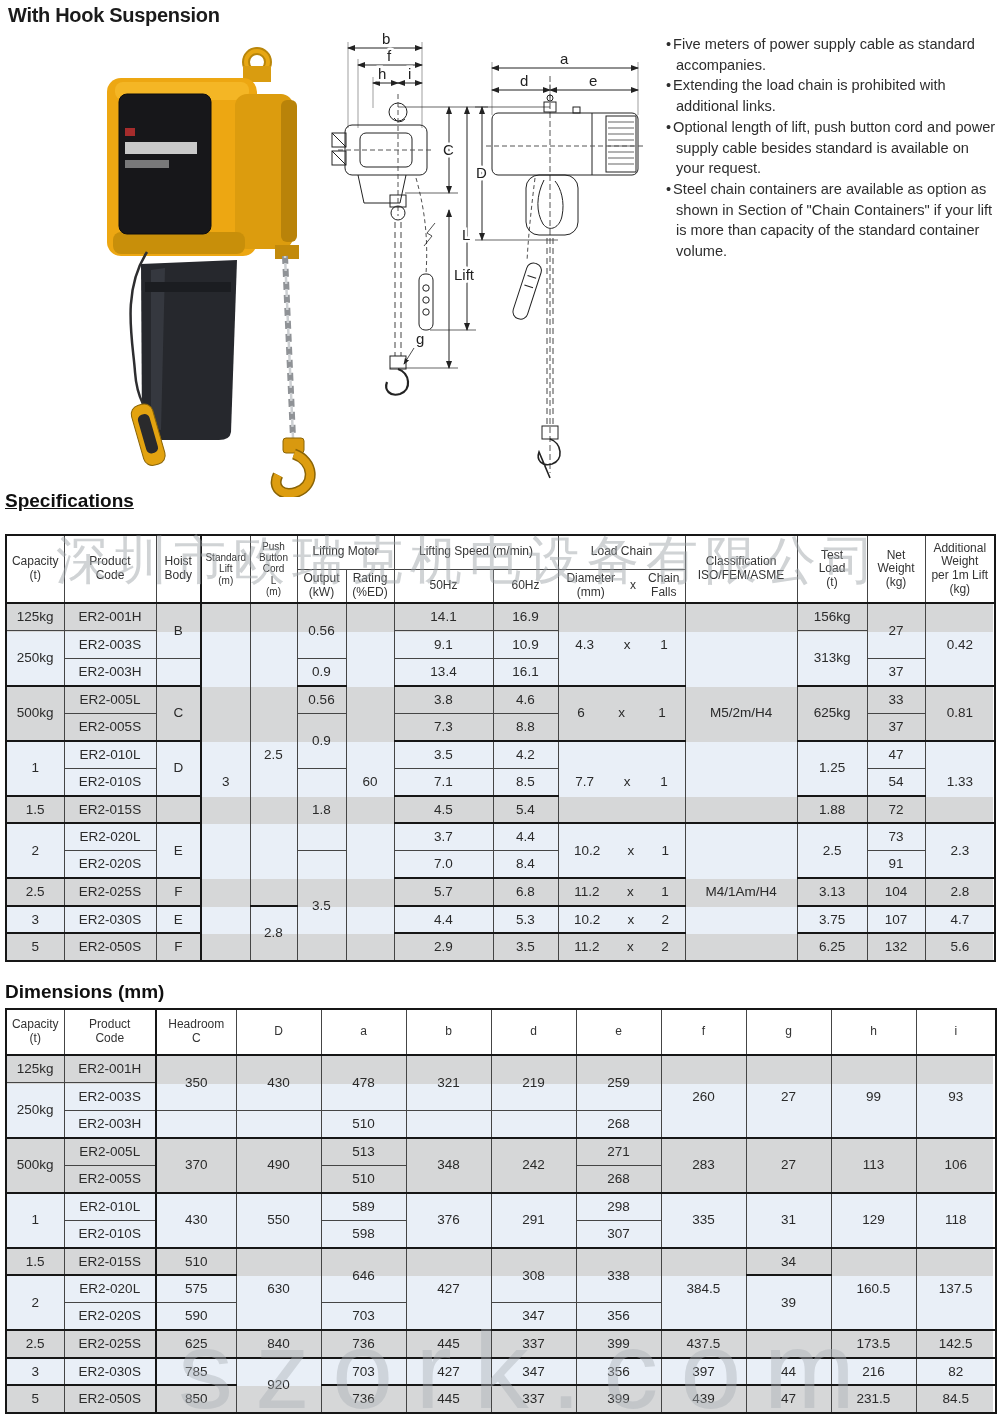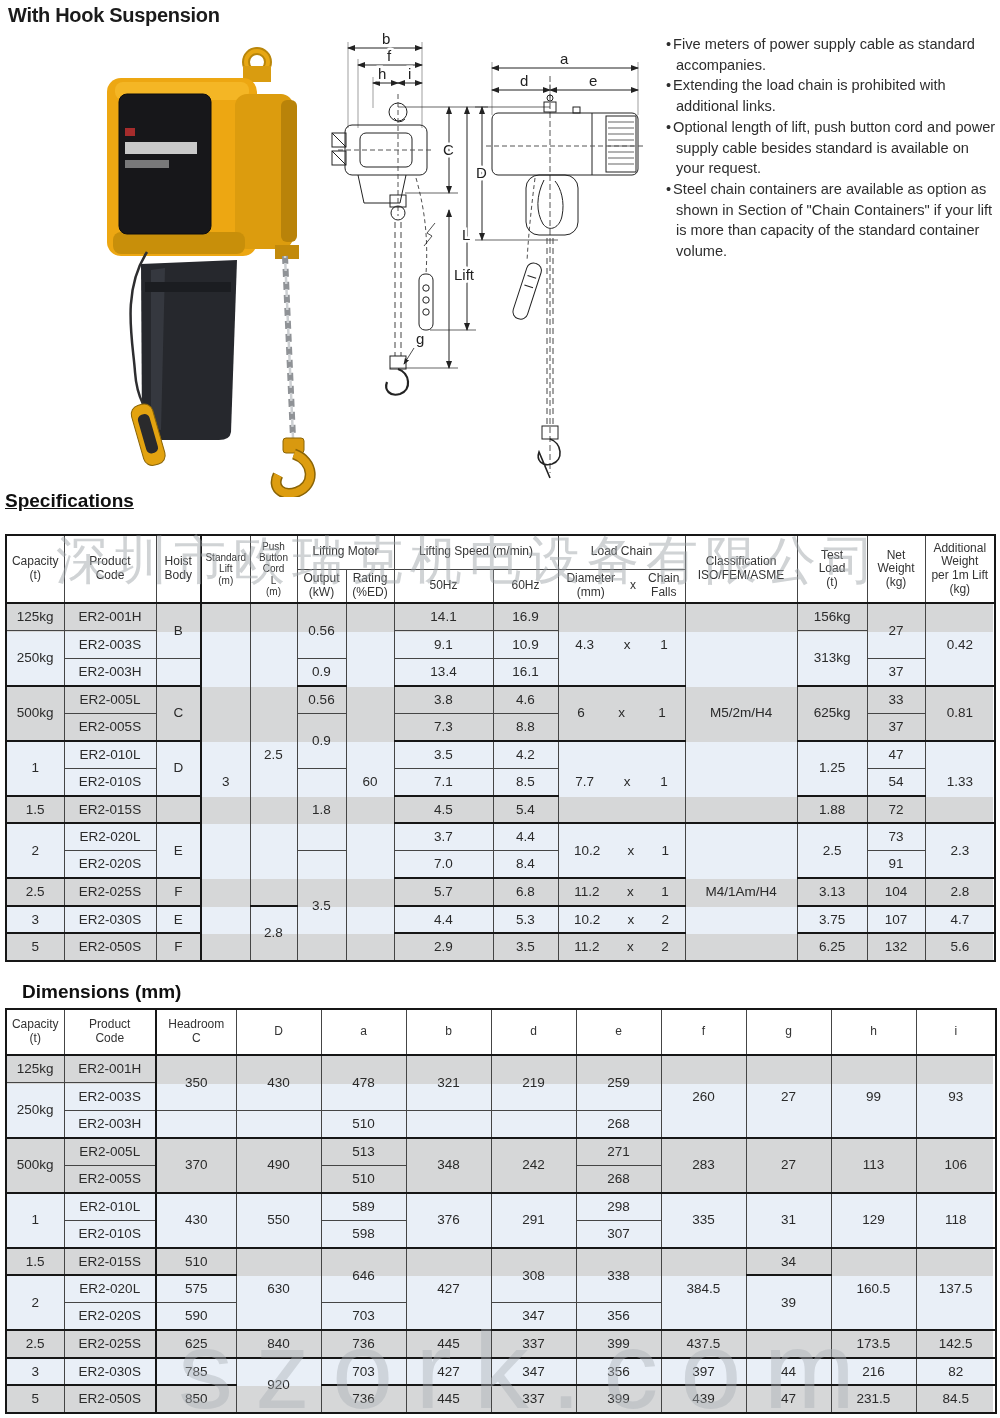--- a/index.html
+++ b/index.html
@@ -13,21 +13,21 @@
          font-size:14.6px;line-height:1.42;color:#2d2d2d;}
   .notes li{padding-left:10px;text-indent:-10px;margin:0;}
   .notes li::before{content:"\2022";margin-right:2px;}
 
   .svgbox{position:absolute;}
   #photo{left:85px;top:42px;}
   #drawings{left:330px;top:28px;}
 
   .secttitle{position:absolute;left:5px;font-size:19px;font-weight:bold;color:#101010;}
   #spec-title{top:490px;text-decoration:underline;}
-  #dims-title{top:981px;margin-left:17px;}
+  #dims-title{top:981px;}
 
   .twrap{position:absolute;left:5px;width:990px;}
   #spec-wrap{top:534px;}
   #dims-wrap{top:1008px;}
 
   .bands{position:absolute;left:2px;right:2px;pointer-events:none;z-index:0;}
   #spec-wrap .bands{top:70px;}
   #dims-wrap .bands{top:48px;}
   .band{position:absolute;left:0;right:0;}
   .band.g{background:#d6d7d8;}

